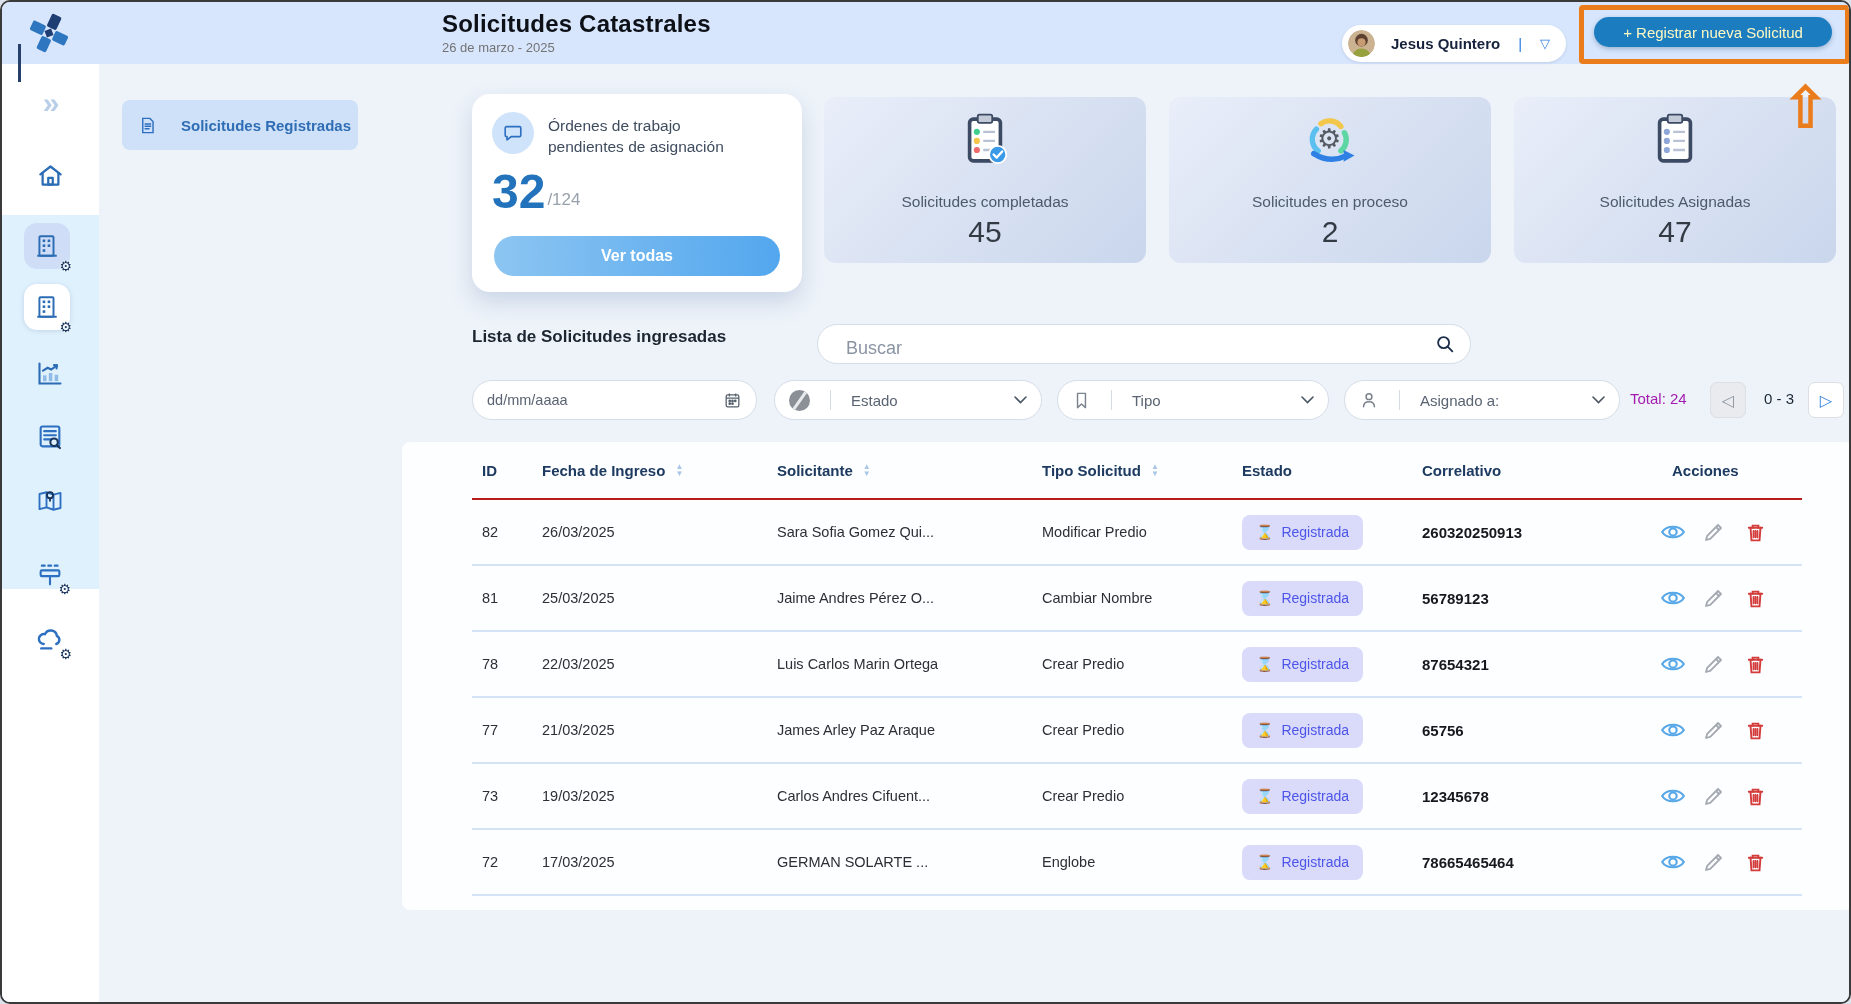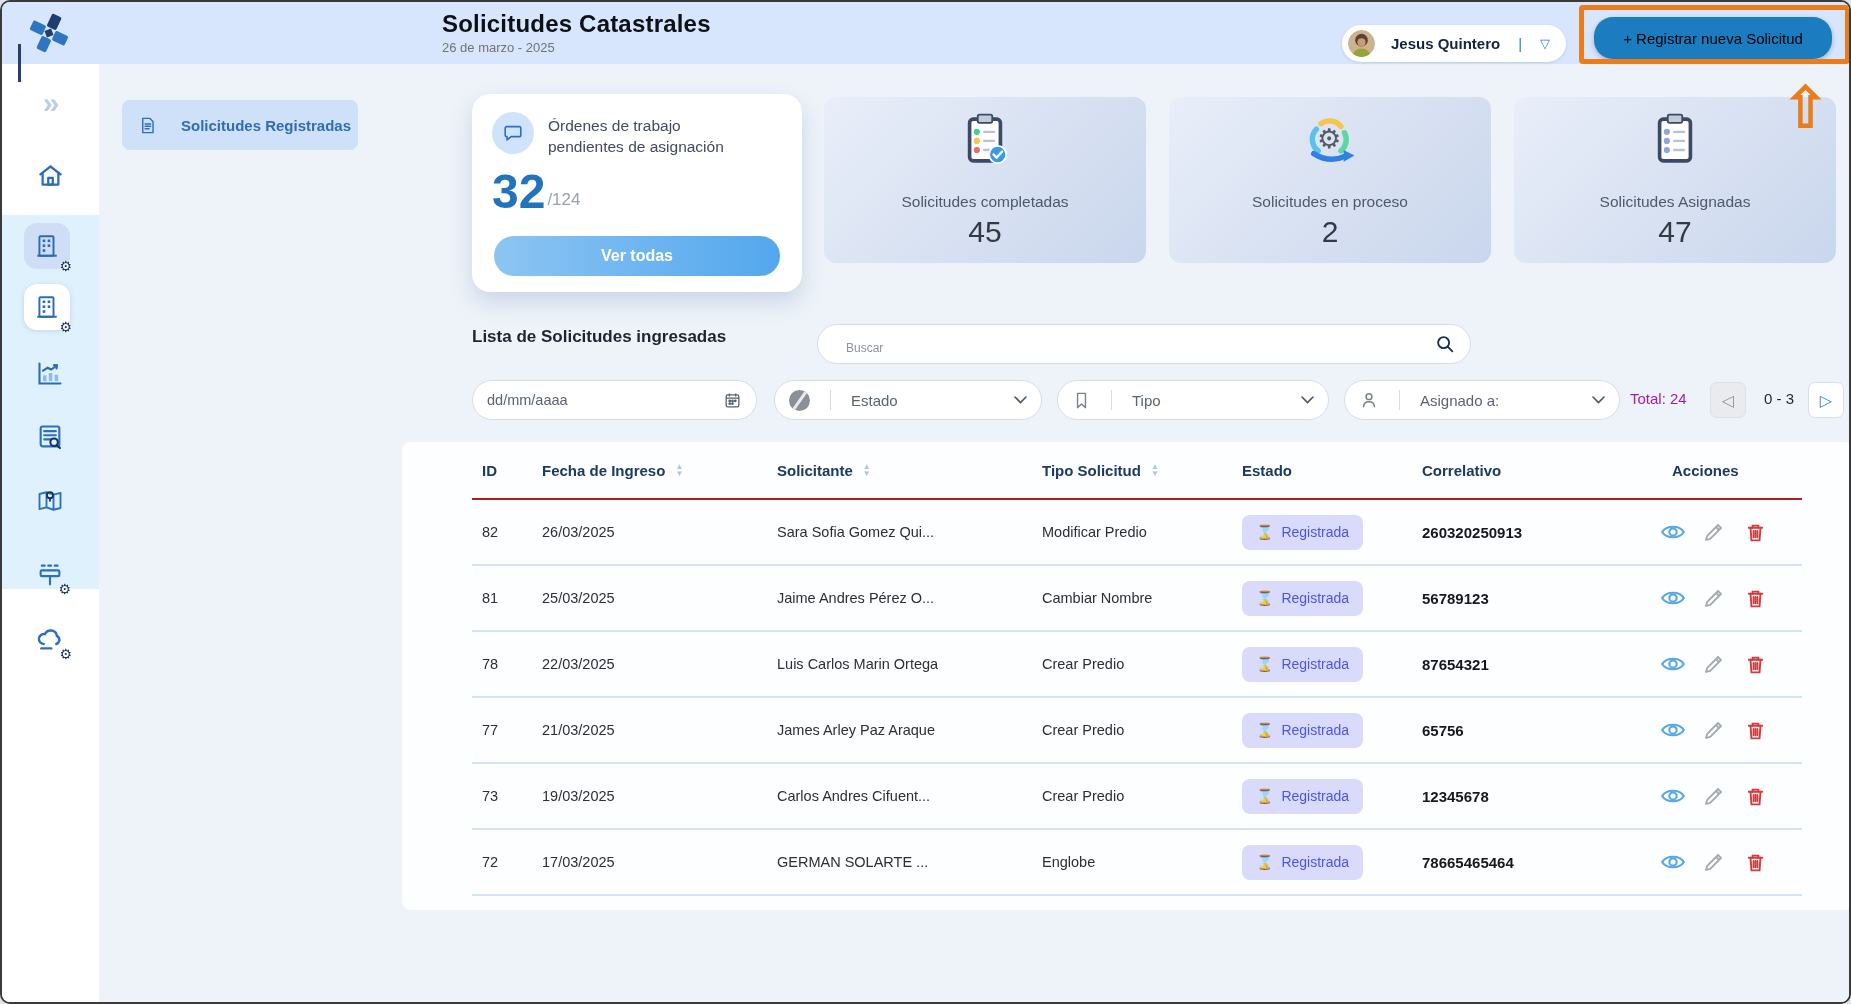--- a/index.html
+++ b/index.html
@@ -15,22 +15,22 @@
   .title-block { position:absolute; left:440px; top:8px; }
   .page-title { font-size:24px; font-weight:bold; color:#0d1117; letter-spacing:.2px; }
   .page-date { font-size:13px; color:#737373; margin-top:2px; }
   .user-pill { position:absolute; left:1340px; top:23px; width:224px; height:37px; background:#ffffff;
     border-radius:19px; display:flex; align-items:center; padding:0 12px 0 6px; gap:16px; cursor:pointer;
     box-shadow:0 1px 3px rgba(40,70,120,.15); }
   .avatar { width:27px; height:27px; border-radius:50%; overflow:hidden; flex:0 0 auto; }
   .user-name { font-size:15px; font-weight:bold; color:#17233c; white-space:nowrap; }
   .pill-sep { color:#2f7fe0; font-size:15px; margin-left:2px; }
   .user-caret { color:#2f7fe0; font-size:13px; margin-left:2px; }
-  .register-btn { position:absolute; left:1592px; top:15px; width:238px; height:42px; border:none;
-    border-radius:19px; background:#1b7dc0; color:#000000; font-size:15px; font-family:"Liberation Sans",sans-serif;
+  .register-btn { position:absolute; left:1592px; top:15px; width:238px; height:30px; border:none;
+    border-radius:19px; background:#1b7dc0; color:#fef9c3; font-size:15px; font-family:"Liberation Sans",sans-serif;
     cursor:pointer; box-shadow:0 2px 5px rgba(20,60,110,.3); }
   
   .annotation-box { position:absolute; left:1577px; top:3px; width:271px; height:59px;
     border:5px solid #ea7c1c; border-radius:4px; z-index:50; pointer-events:none; }
   .annotation-arrow { position:absolute; left:1780px; top:78px; font-size:56px; font-weight:bold;
     color:#ea7c1c; z-index:50; pointer-events:none; line-height:1; }
   
   .sidebar { position:absolute; left:0; top:62px; width:97px; height:942px; background:#ffffff; z-index:4; }
   .sb-blue { position:absolute; left:0; top:151px; width:97px; height:374px; background:#dff1fd; }
   .sb-item { position:absolute; display:flex; align-items:center; justify-content:center; cursor:pointer; }
@@ -69,21 +69,21 @@
   .stat-card { position:absolute; top:95px; width:322px; height:166px;
     background:linear-gradient(135deg,#e9eef9 0%,#c9d6ec 100%); border-radius:12px;
     display:flex; flex-direction:column; align-items:center; padding-top:14px; }
   .stat-a { left:822px; } .stat-b { left:1167px; } .stat-c { left:1512px; }
   .stat-label { font-size:15.5px; color:#4c5a6a; margin-top:20px; }
   .stat-value { font-size:30px; color:#333a44; margin-top:4px; }
   
   .list-title { position:absolute; left:470px; top:325px; font-size:17px; font-weight:600; color:#1c2530; }
   .search-box { position:absolute; left:815px; top:322px; width:654px; height:40px; background:#ffffff;
     border:1.5px solid #d5dde8; border-radius:20px; display:flex; align-items:center; padding:0 14px 0 28px; }
-  .search-input { flex:1; border:none; outline:none; font-size:12px; color:#333;
+  .search-input { flex:1; border:none; outline:none; font-size:18px; color:#333;
     font-family:"Liberation Sans",sans-serif; background:transparent;margin-top:8px; }
   .search-input::placeholder { color:#8a94a3; }
   .filter { position:absolute; top:378px; height:40px; background:#ffffff; border:1.5px solid #d5dde8;
     border-radius:20px; display:flex; align-items:center; padding:0 14px; gap:20px; cursor:pointer; }
   .f-date { left:470px; width:285px; }
   .f-estado { left:772px; width:268px; }
   .f-tipo { left:1055px; width:272px; }
   .f-asignado { left:1342px; width:276px; }
   .date-input { flex:1; border:none; outline:none; font-size:14.5px; color:#4a5563;
     font-family:"Liberation Sans",sans-serif; background:transparent; }

